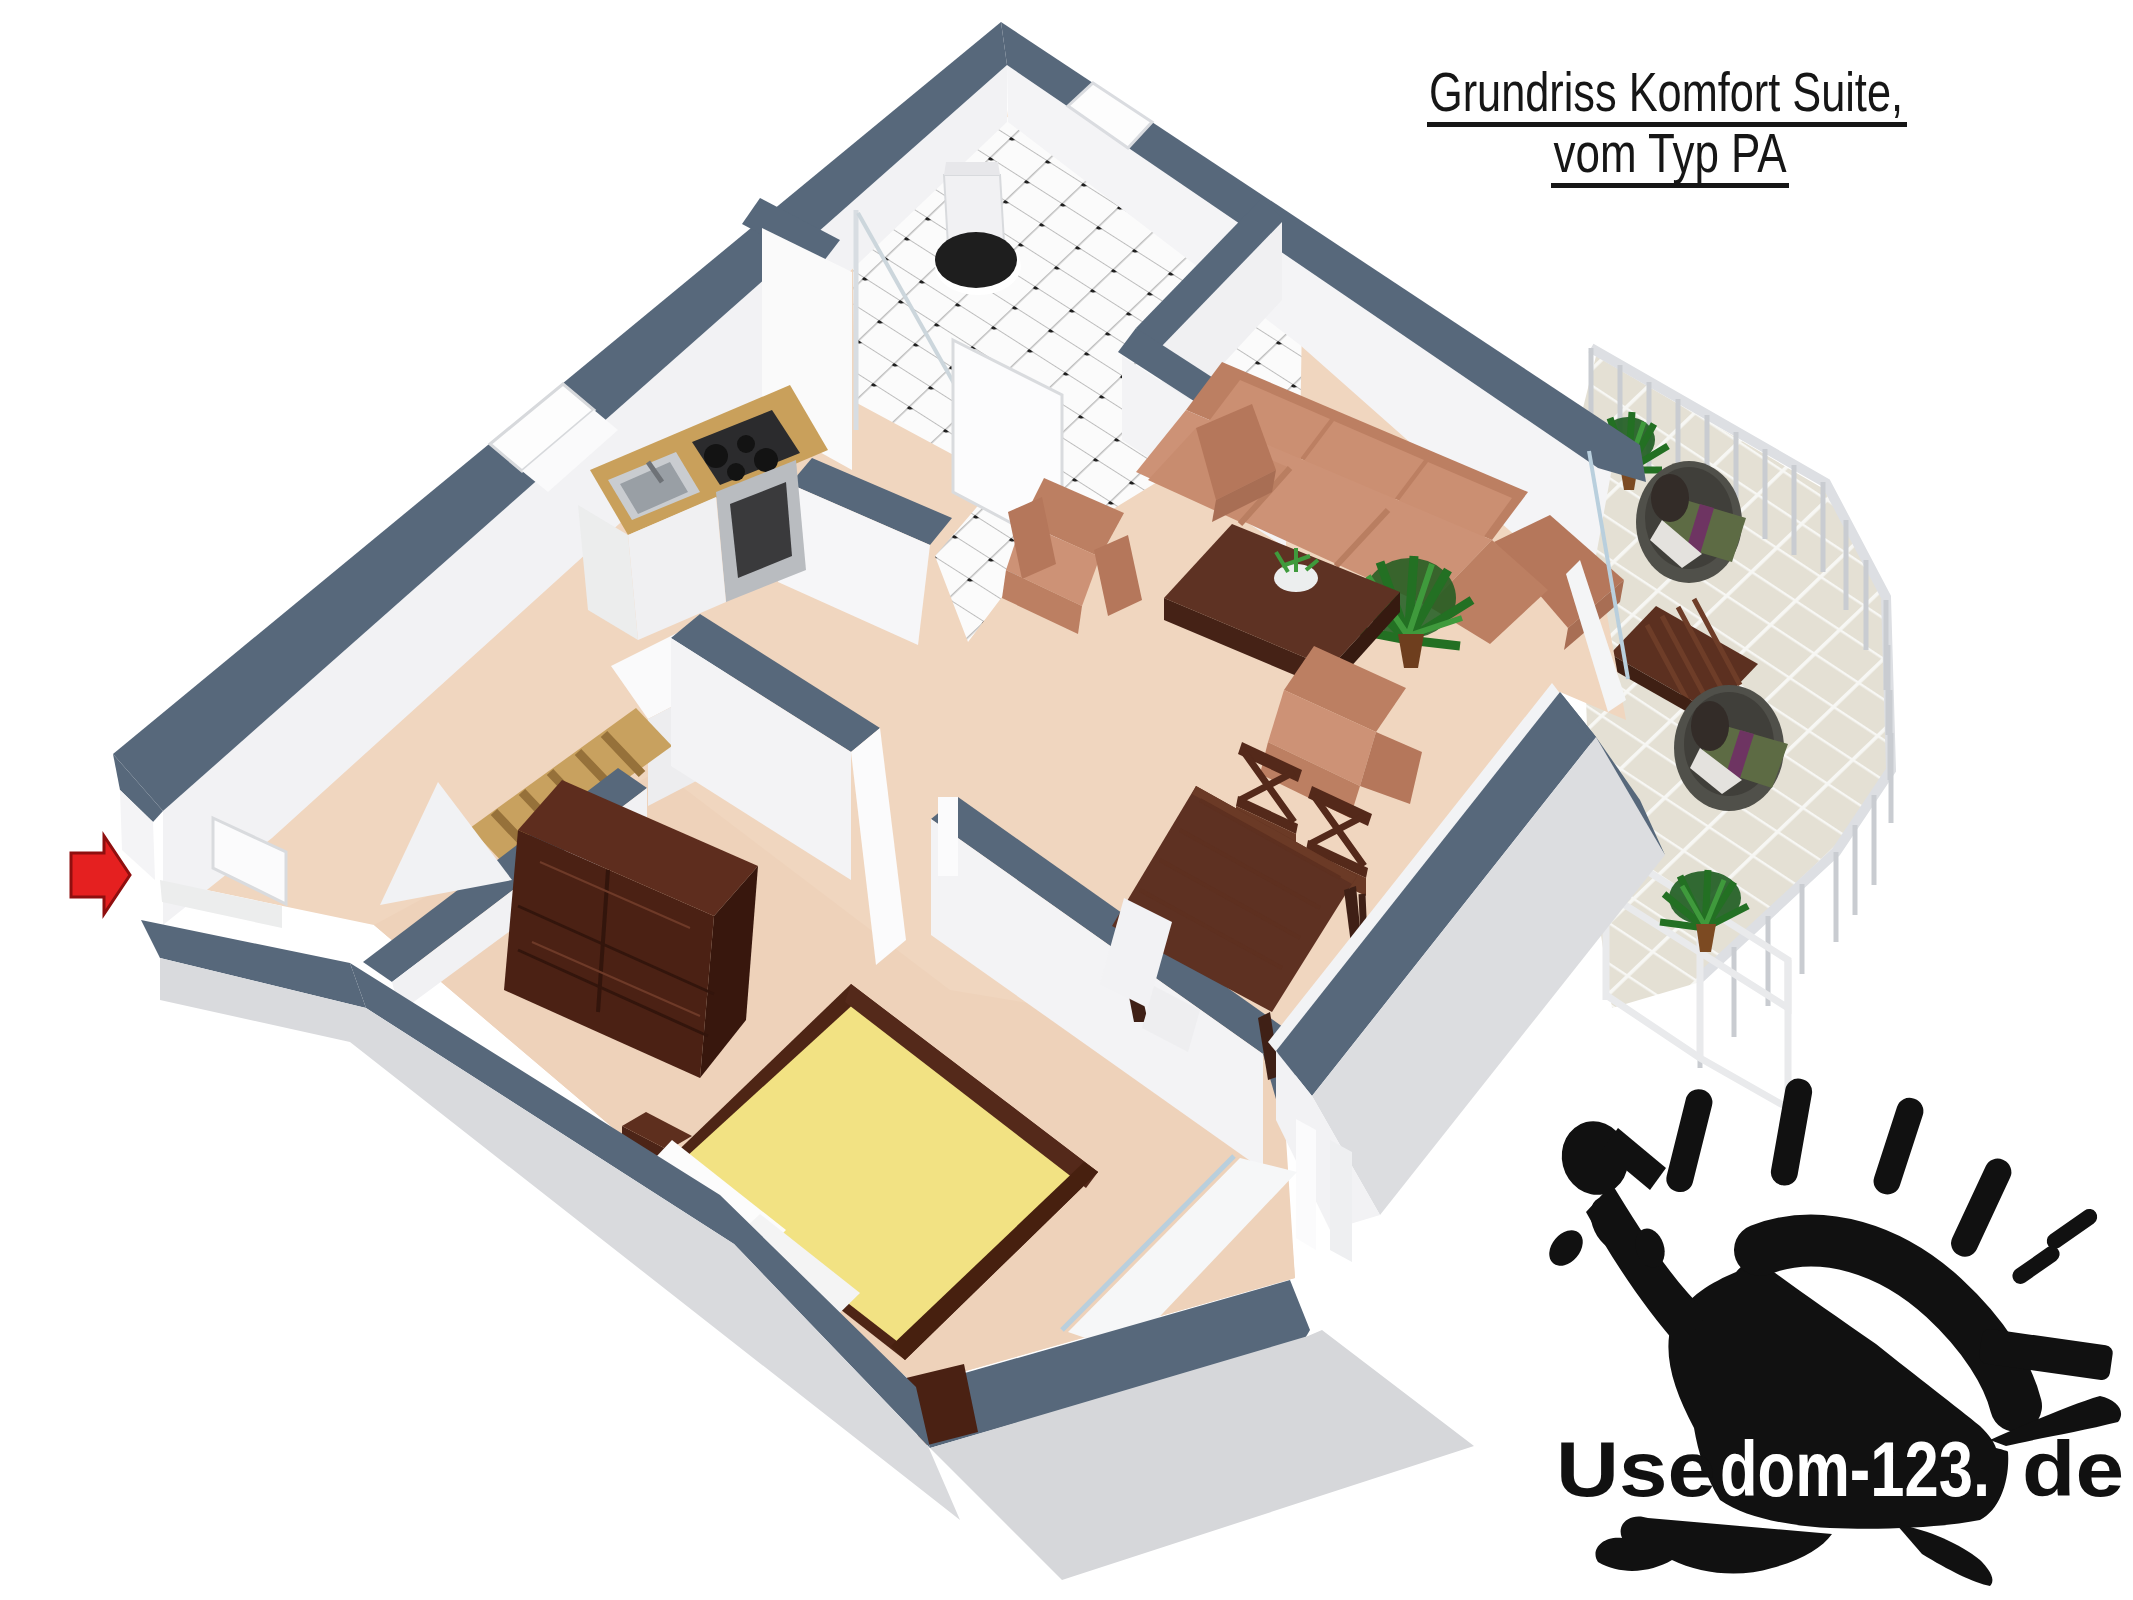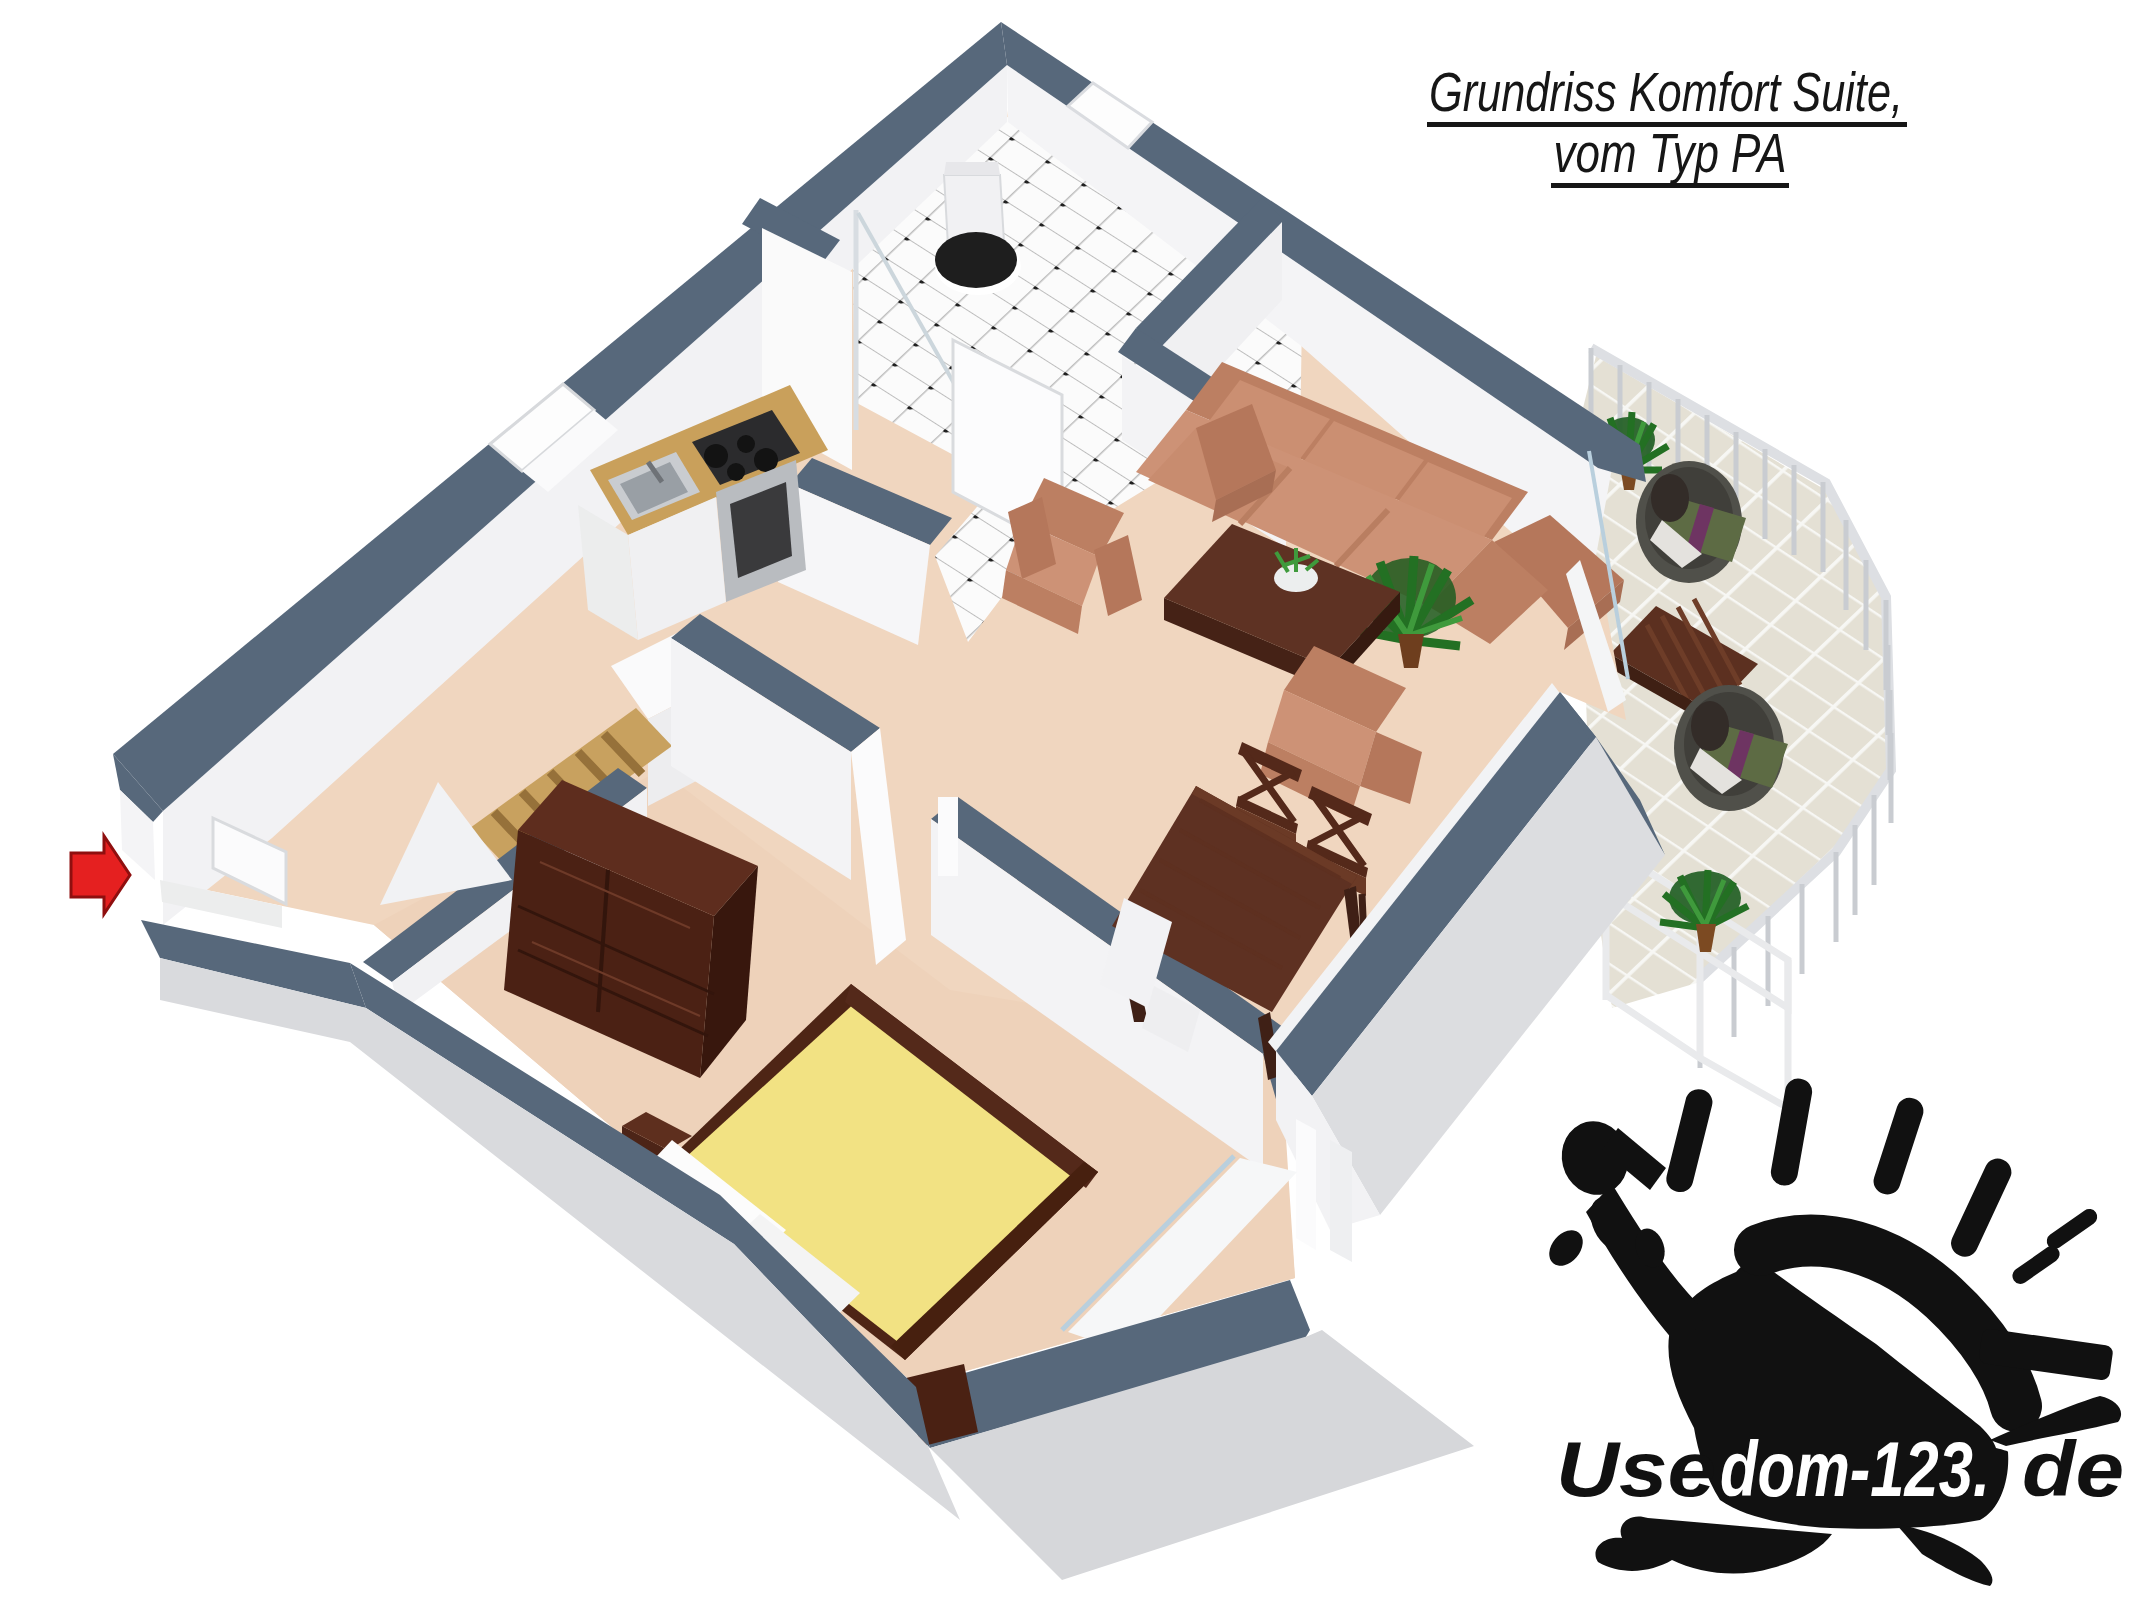--- a/index.html
+++ b/index.html
@@ -1,17 +1,17 @@
 <!DOCTYPE html>
 <html><head>
 <meta charset="utf-8">
 <style>
   html,body{margin:0;padding:0;background:#ffffff;}
   .page{width:2133px;height:1600px;position:relative;overflow:hidden;background:#eab308;
-        font-family:"Liberation Sans", sans-serif;font-style:italic;}
+        font-family:"Liberation Sans", sans-serif;}
   svg{position:absolute;left:0;top:0;}
 </style>
 </head>
 <body>
 <div class="page">
 <svg width="2133" height="1600" viewBox="0 0 2133 1600">
 <defs>
   <pattern id="bathtile" width="1" height="1" patternUnits="userSpaceOnUse" patternTransform="matrix(36 23 -21 20 900 300)">
     <rect width="1.02" height="1.02" fill="#fbfbfb"></rect>
     <path d="M0,0 L1.02,0 M0,0 L0,1.02" stroke="#bdbdbd" stroke-width="0.07"></path>

